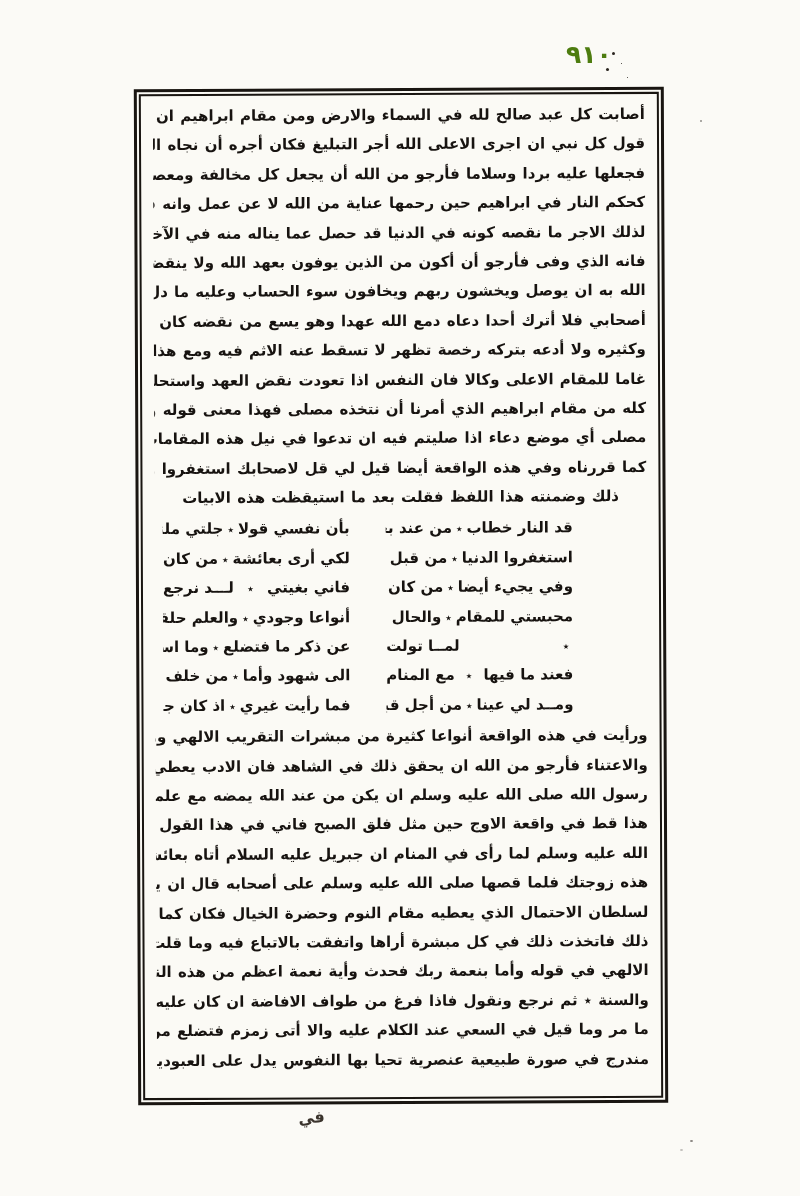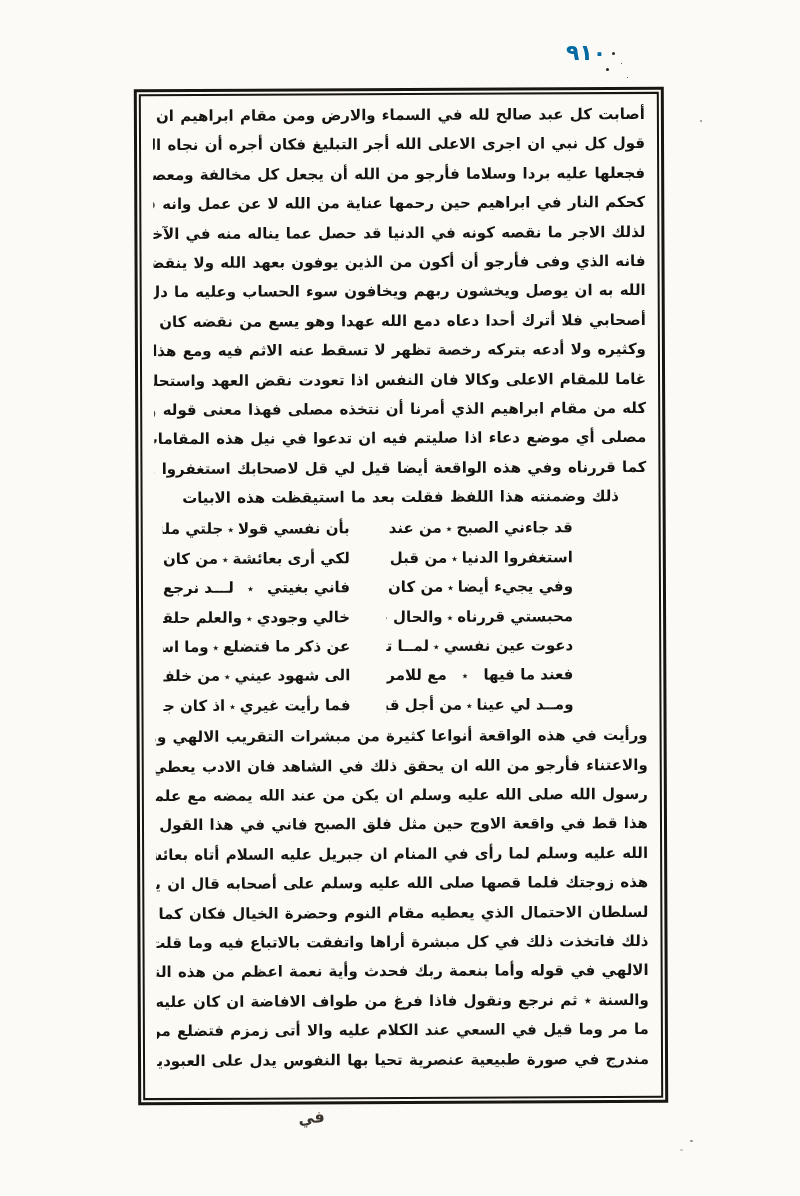--- a/index.html
+++ b/index.html
@@ -10,22 +10,22 @@
     color:#171310;
   }
   
   .speck{position:absolute;width:3px;height:3px;border-radius:50%;background:#2a241f;}
   .speck.s1{left:612px;top:52px;box-shadow:8px 10px 0 -1px #2a241f,-6px 16px 0 0 #2a241f,14px 24px 0 -1px #2a241f;}
   .speck.s2{left:700px;top:120px;width:2px;height:2px;opacity:.5;}
   .speck.s3{left:690px;top:1140px;width:3px;height:2px;opacity:.55;box-shadow:-10px 9px 0 0 rgba(42,36,31,.5);}
 
   .page-number{
     position:absolute;left:566px;top:40px;
-    font-size:22px;font-weight:bold;letter-spacing:2px;
-    color:#0369a1;
+    font-size:25px;font-weight:bold;letter-spacing:2px;
+    color:#4d7c0f;
   }
 
   .frame{
     position:absolute;left:136px;top:88px;width:530px;height:1016px;
     border:3px solid #191511;
     transform:rotate(-0.25deg);
     background:#fbfaf5;
     box-sizing:border-box;
   }
   .frame-inner{
@@ -92,21 +92,21 @@
           <div class="pline">وكثيره ولا أدعه بتركه رخصة تظهر لا تسقط عنه الاثم فيه ومع هذا فيوفي بعهد الله ولا ينقضه</div>
           <div class="pline">غاما للمقام الاعلى وكالا فان النفس اذا تعودت نقض العهد واستحلته لا يجيء منها وفاء أبدا هذا</div>
           <div class="pline">كله من مقام ابراهيم الذي أمرنا أن نتخذه مصلى فهذا معنى قوله واتخذوا من مقام ابراهيم</div>
           <div class="pline">مصلى أي موضع دعاء اذا صليتم فيه ان تدعوا في نيل هذه المقامات التي حصلت لابراهيم الخليل</div>
           <div class="pline">كما قررناه وفي هذه الواقعة أيضا قيل لي قل لاصحابك استغفروا وجودي من قبل رحلتي فنظمت</div>
           <div class="pline center-last">ذلك وضمنته هذا اللفظ فقلت بعد ما استيقظت هذه الابيات</div>
         </div>
       <div id="poem" class="poem">
           <div class="verse">
             <div class="hemi">
-              <span>قد جاءني الصبح</span>
+              <span>قد النار خطاب</span>
               <span class="sep">٭</span>
               <span>من عند بغيتي</span>
             </div>
             <div class="hemi">
               <span>بأن نفسي قولا</span>
               <span class="sep">٭</span>
               <span>جلتي ملتي</span>
             </div>
           </div>
           <div class="verse">
@@ -128,50 +128,49 @@
               <span>من كان عالي</span>
             </div>
             <div class="hemi">
               <span>فاني بغيتي</span>
               <span class="sep">٭</span>
               <span>لـــد نرجع</span>
             </div>
           </div>
           <div class="verse">
             <div class="hemi">
-              <span>محبستي قررناه</span>
+              <span>محبستي للمقام</span>
               <span class="sep">٭</span>
               <span>والحال خلقي</span>
             </div>
             <div class="hemi">
-              <span>خالي وجودي</span>
+              <span>أنواعا وجودي</span>
               <span class="sep">٭</span>
               <span>والعلم حلقي</span>
             </div>
           </div>
           <div class="verse">
             <div class="hemi">
-              <span>دعوت عين نفسي</span>
               <span class="sep">٭</span>
               <span>لمــا تولت</span>
             </div>
             <div class="hemi">
               <span>عن ذكر ما فتضلع</span>
               <span class="sep">٭</span>
               <span>وما استقلت</span>
             </div>
           </div>
           <div class="verse">
             <div class="hemi">
               <span>فعند ما فيها</span>
               <span class="sep">٭</span>
-              <span>مع للامر</span>
-            </div>
-            <div class="hemi">
-              <span>الى شهود عيني</span>
+              <span>مع المنام</span>
+            </div>
+            <div class="hemi">
+              <span>الى شهود وأما</span>
               <span class="sep">٭</span>
               <span>من خلف كلتي</span>
             </div>
           </div>
           <div class="verse">
             <div class="hemi">
               <span>ومــد لي عينا</span>
               <span class="sep">٭</span>
               <span>من أجل قبلتي</span>
             </div>

